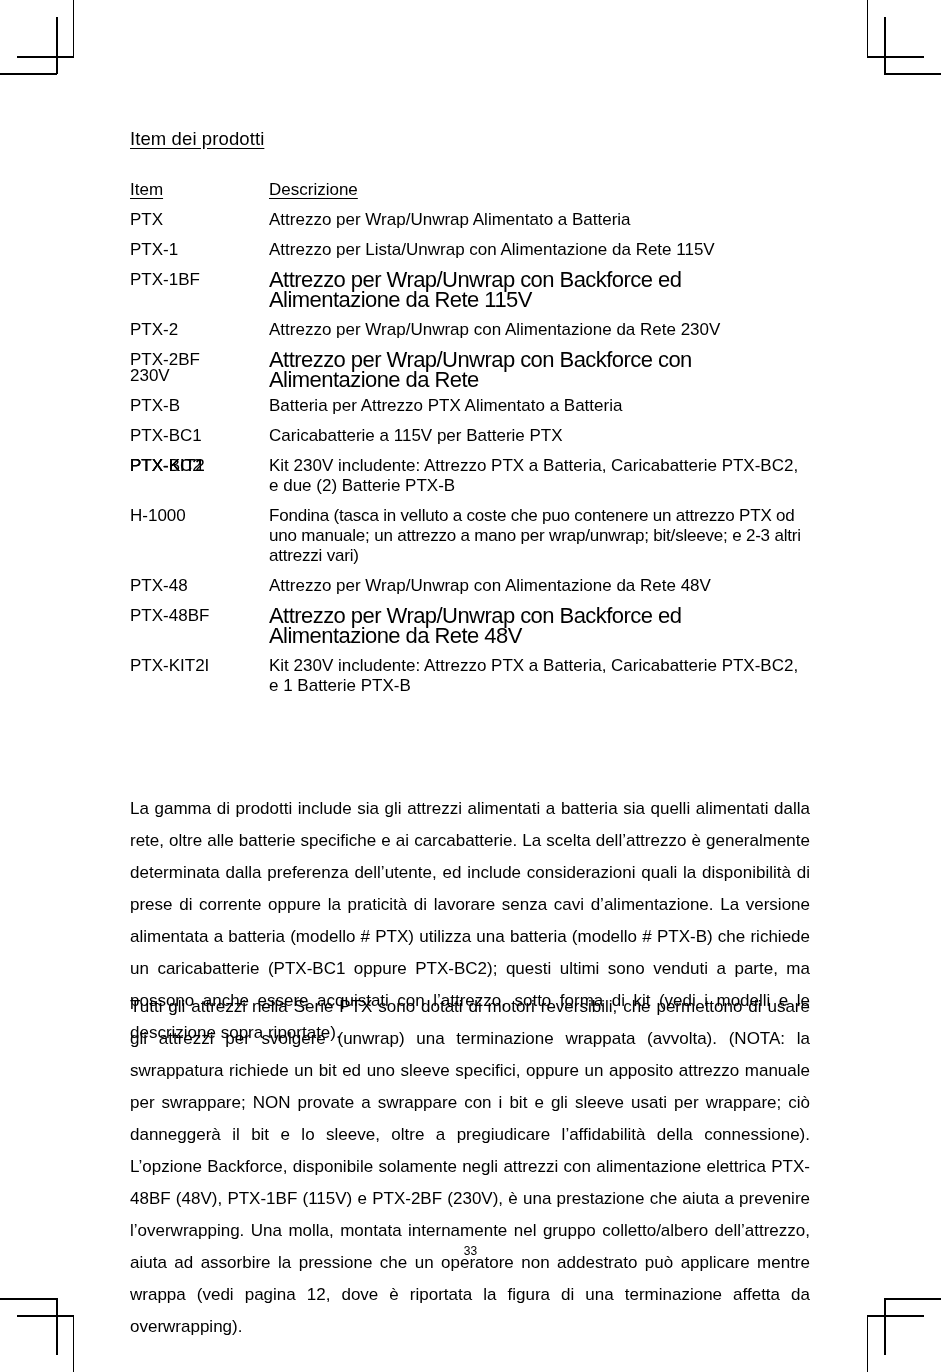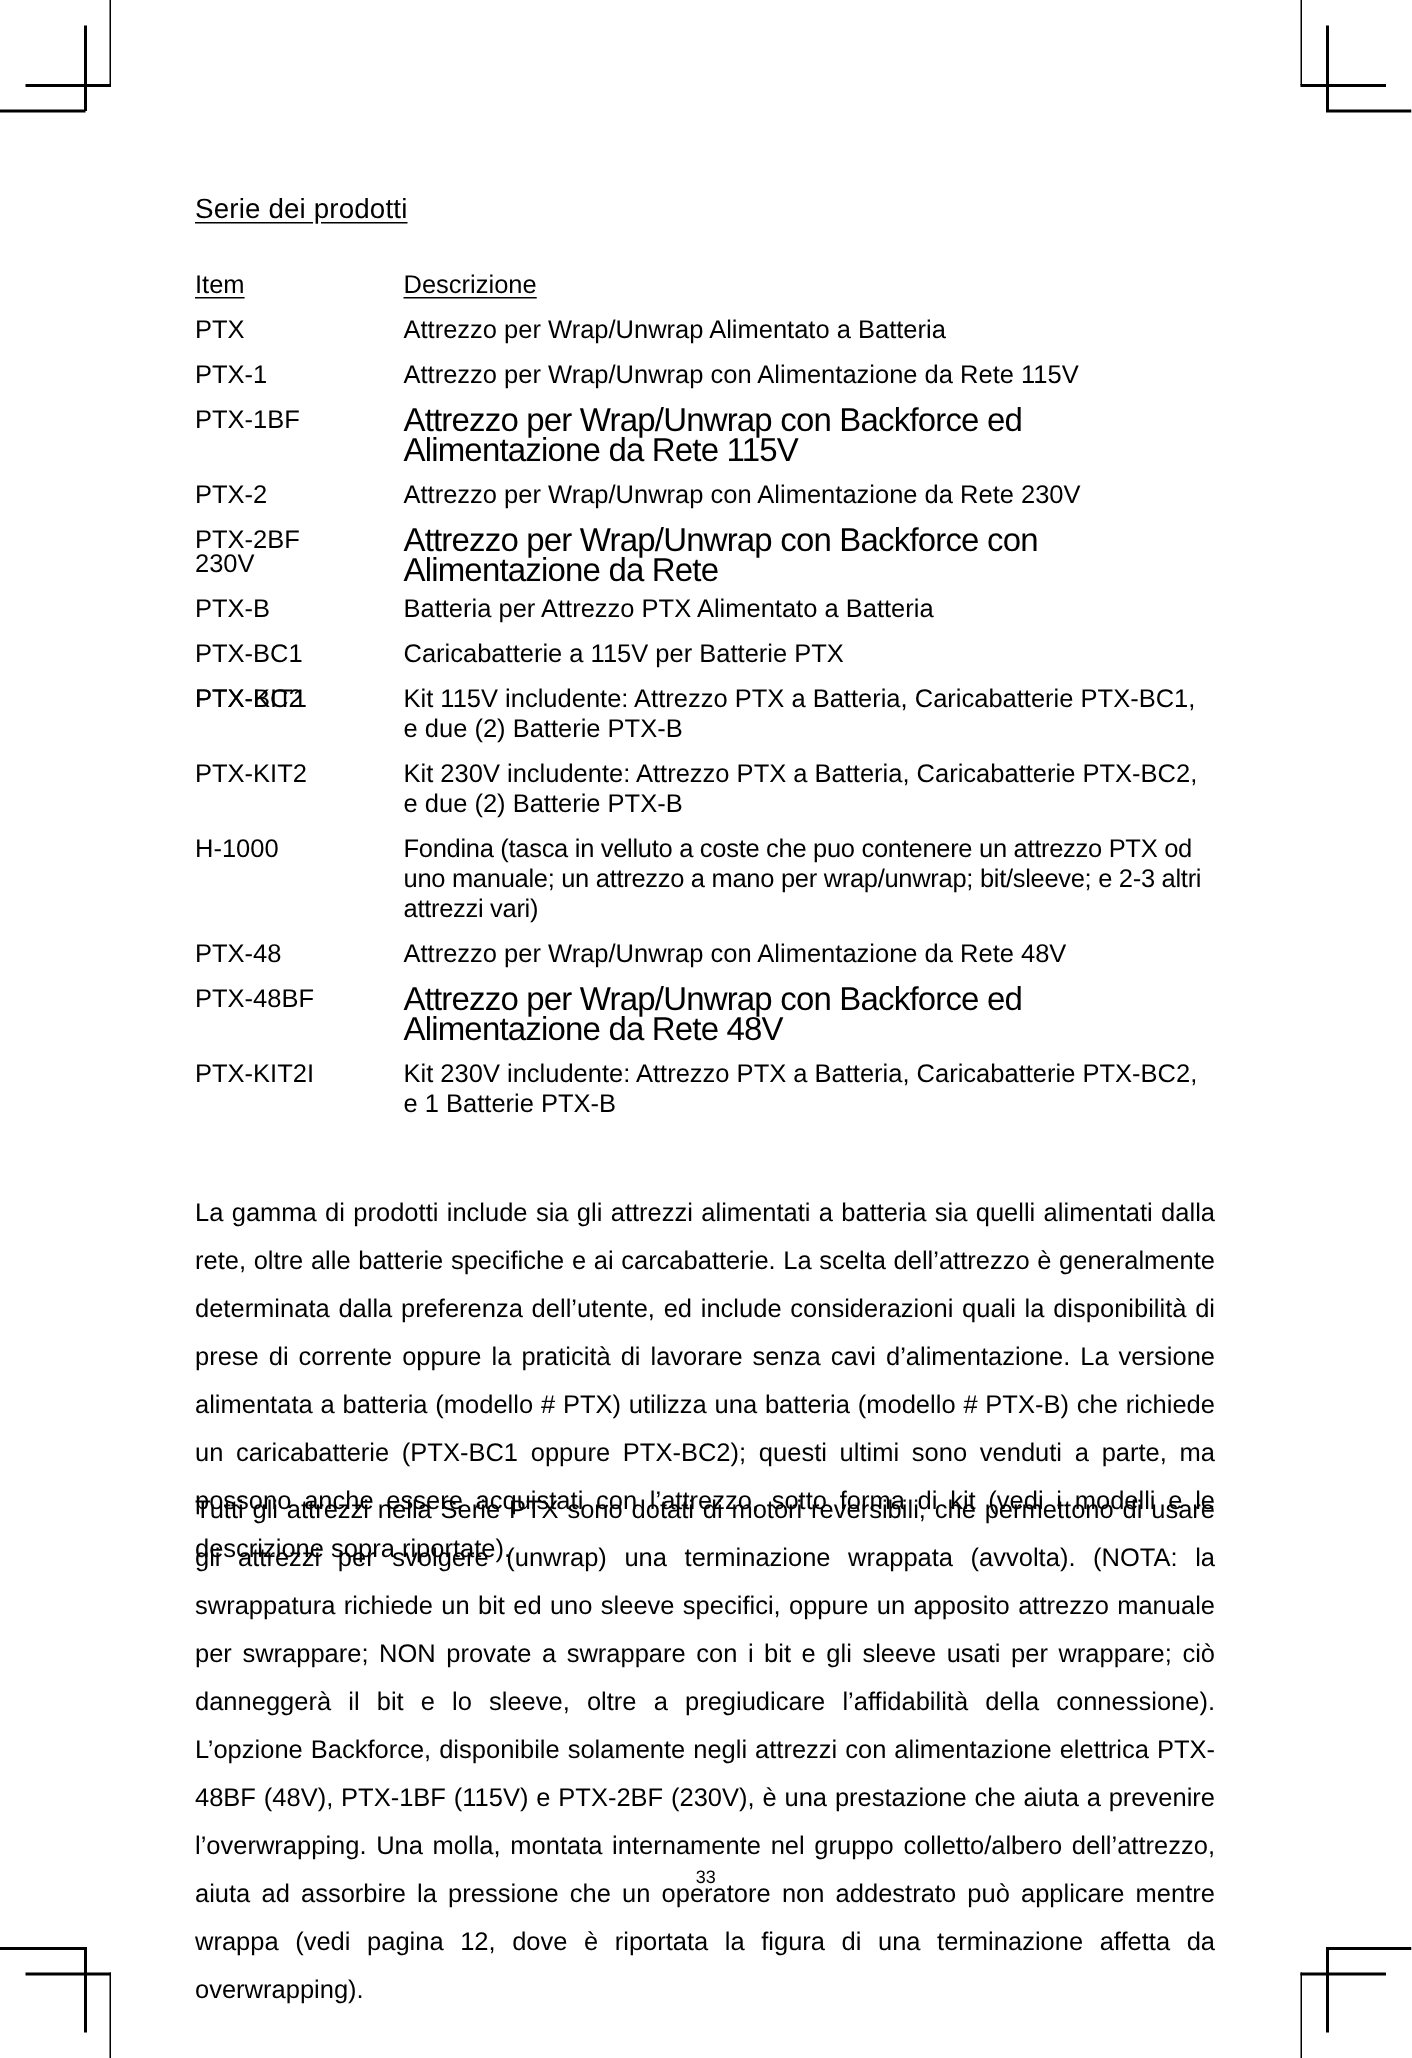--- a/index.html
+++ b/index.html
@@ -43,35 +43,35 @@
   <div class="mark" style="left:17px;top:1315px;width:57px;height:1.5px;"></div>
   <div class="mark" style="left:73px;top:1315px;width:1px;height:57px;"></div>
 </div>
 <div>
   <div class="mark" style="left:884px;top:1298px;width:57px;height:1.5px;"></div>
   <div class="mark" style="left:884px;top:1298px;width:1.5px;height:57px;"></div>
   <div class="mark" style="left:867px;top:1315px;width:57px;height:1.5px;"></div>
   <div class="mark" style="left:867px;top:1315px;width:1px;height:57px;"></div>
 </div>
 
-<div class="page-title">Serie dei prodotti</div>
+<div class="page-title">Item dei prodotti</div>
 
 <div class="tbl">
   <div class="row header">
     <div class="item">Item</div>
     <div class="desc">Descrizione</div>
   </div>
 
   <div class="row">
     <div class="item">PTX</div>
     <div class="desc">Attrezzo per Wrap/Unwrap Alimentato a Batteria</div>
   </div>
   <div class="row">
     <div class="item">PTX-1</div>
-    <div class="desc">Attrezzo per Wrap/Unwrap con Alimentazione da Rete 115V</div>
+    <div class="desc">Attrezzo per Lista/Unwrap con Alimentazione da Rete 115V</div>
   </div>
   <div class="row">
     <div class="item">PTX-1BF</div>
     <div class="desc condensed">Attrezzo per Wrap/Unwrap con Backforce ed Alimentazione da Rete 115V</div>
   </div>
   <div class="row">
     <div class="item">PTX-2</div>
     <div class="desc">Attrezzo per Wrap/Unwrap con Alimentazione da Rete 230V</div>
   </div>
   <div class="row" style="height:36px;">
@@ -87,21 +87,20 @@
   </div>
   <div class="row">
     <div class="item">PTX-BC1</div>
     <div class="desc">Caricabatterie a 115V per Batterie PTX</div>
   </div>
   <div class="row">
     <div class="item">PTX-BC2</div>
   </div>
   <div class="row">
     <div class="item">PTX-KIT1</div>
-    <div class="desc" style="width:530px;">Kit 115V includente: Attrezzo PTX a Batteria, Caricabatterie PTX-BC1, e due (2) Batterie PTX-B</div>
   </div>
   <div class="row">
     <div class="item">PTX-KIT2</div>
     <div class="desc" style="width:540px;">Kit 230V includente: Attrezzo PTX a Batteria, Caricabatterie PTX-BC2, e due (2) Batterie PTX-B</div>
   </div>
   <div class="row">
     <div class="item">H-1000</div>
     <div class="desc" style="width:535px;letter-spacing:-0.2px;">Fondina (tasca in velluto a coste che puo contenere un attrezzo PTX od uno manuale; un attrezzo a mano per wrap/unwrap; bit/sleeve; e 2-3 altri attrezzi vari)</div>
   </div>
   <div class="row">

